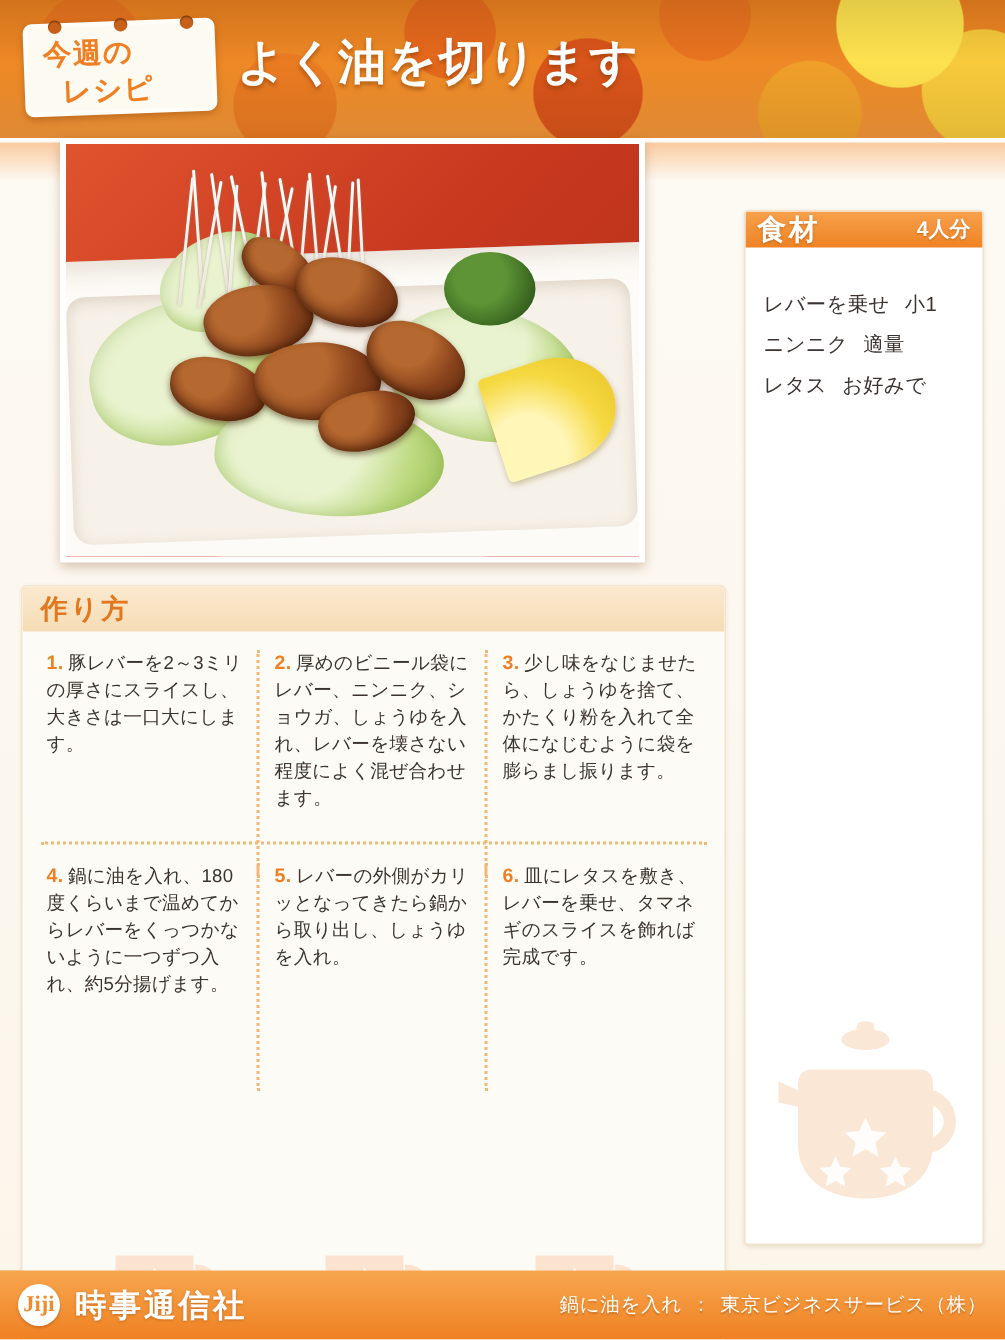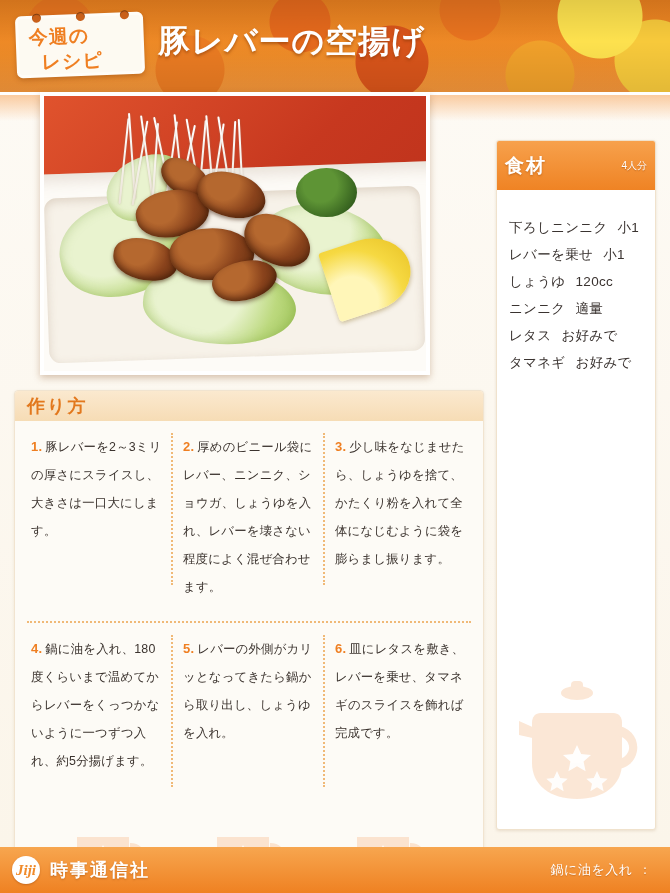--- a/index.html
+++ b/index.html
@@ -211,38 +211,38 @@
     width: 160px;
     height: 690px;
     background: #ffffff;
     border: 1px solid #f0e2cd;
     border-radius: 3px;
     box-shadow: 0 1px 3px rgba(150,110,60,.18);
     overflow: hidden;
   }
   .ing-head {
     position: relative;
-    height: 49px;
+    height: 24px;
     background: linear-gradient(180deg, #f7a14c, #ef8324);
     display: flex;
     align-items: center;
     padding: 0 8px;
   }
   .ing-head .ttl {
     color: #ffffff;
     font-weight: bold;
     font-size: 19px;
     letter-spacing: 2px;
     text-shadow: 0 1px 2px rgba(150,70,10,.5);
   }
   .ing-head .serv {
     margin-left: auto;
     color: #ffffff;
-    font-weight: normal;
-    font-size: 10px;
+    font-weight: bold;
+    font-size: 14px;
     text-shadow: 0 1px 1px rgba(150,70,10,.5);
   }
   .ing-list {
     padding: 8px 10px 0 12px;
   }
   .ing-list li {
     list-style: none;
     font-size: 13.5px;
     color: #3a3330;
     line-height: 27px;
@@ -286,21 +286,21 @@
   .steps-grid {
     display: grid;
     grid-template-columns: 1fr 1fr 1fr;
     padding: 10px 6px 0 6px;
     position: relative;
   }
   .step {
     position: relative;
     padding: 2px 10px 16px 10px;
     font-size: 12.4px;
-    line-height: 28px;
+    line-height: 18px;
     color: #3b332e;
     letter-spacing: 0.2px;
   }
   .step .num {
     color: #ef7f22;
     font-weight: bold;
     font-size: 13px;
     margin-right: 3px;
   }
   .step.col-div:after {
@@ -341,26 +341,25 @@
     width: 28px; height: 28px;
     border-radius: 50%;
     background: #ffffff;
     display: flex; align-items: center; justify-content: center;
     margin-right: 10px;
     box-shadow: 0 1px 2px rgba(140,60,10,.4);
   }
   .footer .logo b {
     color: #f08a2a;
     font-size: 15px;
-    font-style: italic;
     font-family: "Liberation Serif", serif;
   }
   .footer .company {
     color: #ffffff;
-    font-size: 18px;
+    font-size: 21px;
     font-weight: bold;
     letter-spacing: 2px;
     text-shadow: 0 1px 2px rgba(150,70,10,.45);
   }
   .footer .credit {
     margin-left: auto;
     color: #ffffff;
     font-size: 13px;
     letter-spacing: .5px;
     text-shadow: 0 1px 1px rgba(150,70,10,.4);
@@ -382,21 +381,21 @@
   <div class="recipe-tag">
     <div class="tag-holes">
       <i></i>
         <i></i>
         <i></i>
     </div>
     <div class="t1">今週の</div>
     <div class="t2">レシピ</div>
   </div>
 
-  <div class="dish-title">豚レバーの空揚げ</div>
+  <div class="dish-title">よく油を切ります</div>
 
   <div class="photo-frame">
     <div class="photo">
       <div class="plate">
         <div class="plate-inner"></div>
       </div>
       <div class="lettuce l1"></div>
       <div class="lettuce l4"></div>
       <div class="lettuce l2"></div>
       <div class="lettuce l3"></div>
@@ -430,41 +429,29 @@
     </div>
   </div>
 
   <div class="ing-panel">
     <div class="ing-head">
       <span class="ttl">食材</span>
       <span class="serv">4人分</span>
     </div>
     <ul class="ing-list">
       <li>
-        <span>下ろしニンニク</span>
-        <span class="amt">小1</span>
-      </li>
-      <li>
         <span>レバーを乗せ</span>
         <span class="amt">小1</span>
-      </li>
-      <li>
-        <span>しょうゆ</span>
-        <span class="amt">120cc</span>
       </li>
       <li>
         <span>ニンニク</span>
         <span class="amt">適量</span>
       </li>
       <li>
         <span>レタス</span>
-        <span class="amt">お好みで</span>
-      </li>
-      <li>
-        <span>タマネギ</span>
         <span class="amt">お好みで</span>
       </li>
     </ul>
 
     <svg class="teapot" viewBox="0 0 132 140">
       <g fill="#fbe3cf">
         <ellipse cx="66" cy="26" rx="16" ry="7"></ellipse>
         <rect x="60" y="14" width="12" height="12" rx="4"></rect>
         <path d="M30 46 h72 c6 0 9 4 9 10 v40 c0 22 -18 36 -45 36 s-45 -14 -45 -36 v-40 c0 -6 3 -10 9 -10 z"></path>
         <path d="M104 58 c16 2 24 14 22 26 c-2 12 -12 18 -20 18 l0 -10 c6 0 11 -4 12 -10 c1 -7 -5 -13 -14 -14 z"></path>
@@ -535,16 +522,17 @@
   </div>
 
   <div class="footer">
     <div class="logo">
       <b>Jiji</b>
     </div>
     <div class="company">時事通信社</div>
     <div class="credit">
       <span>鍋に油を入れ</span>
       <span class="sep">：</span>
+      <span>東京ビジネスサービス（株）</span>
     </div>
   </div>
 
 </div>
 
 </body></html>

